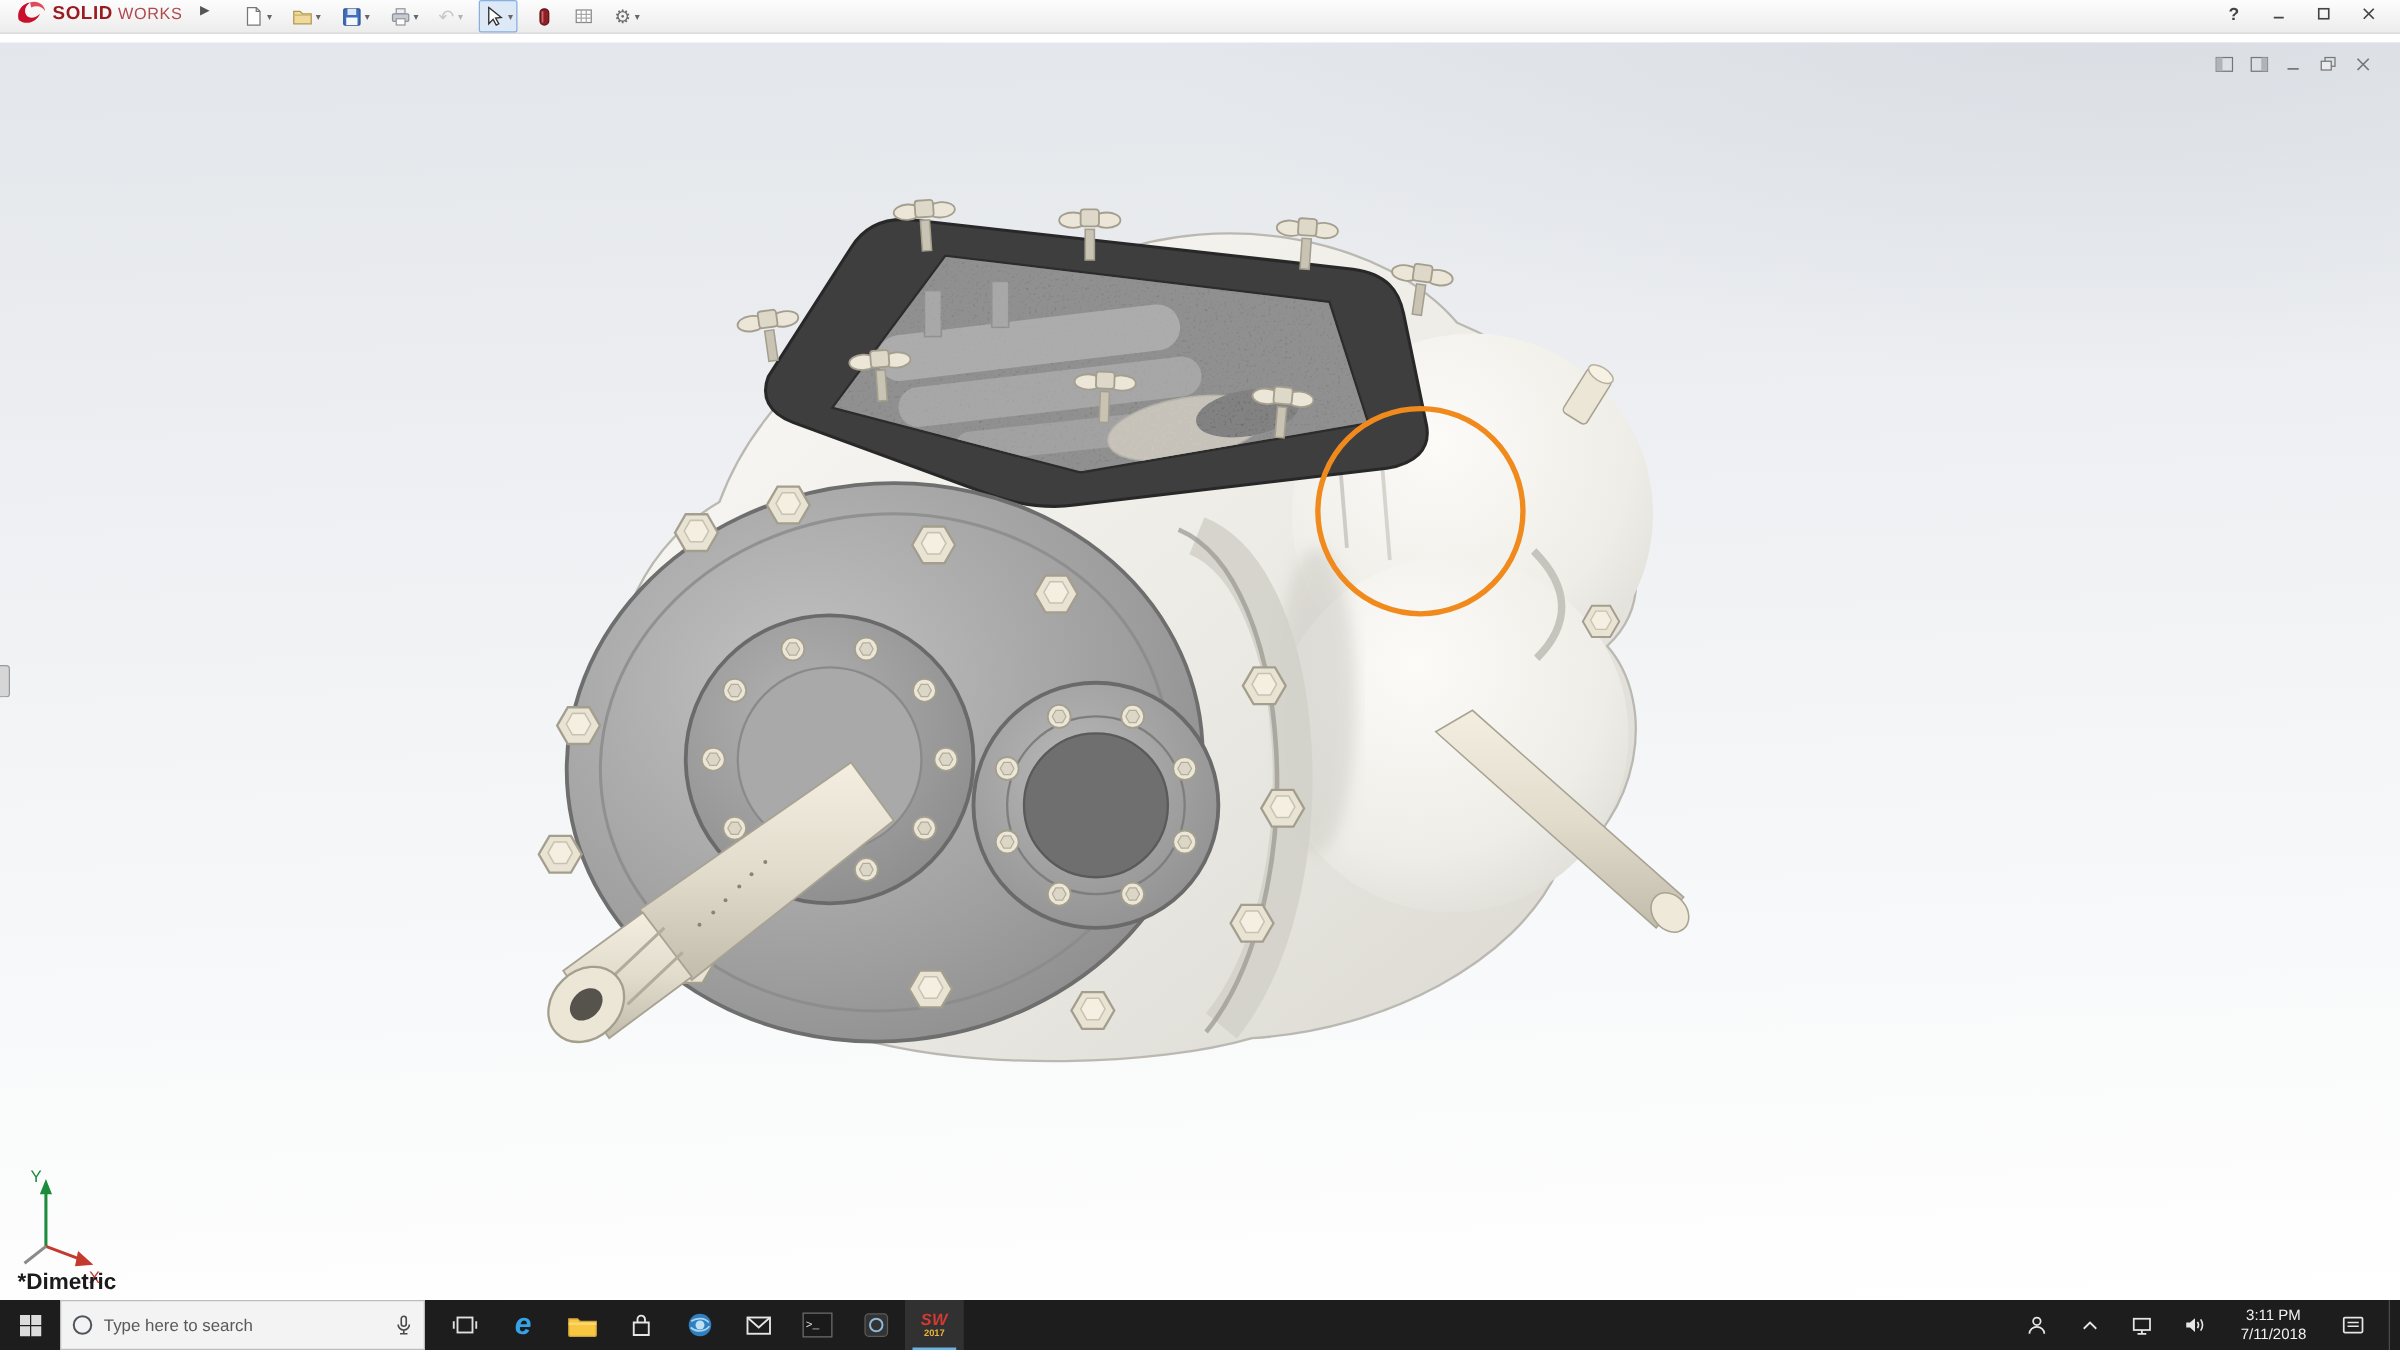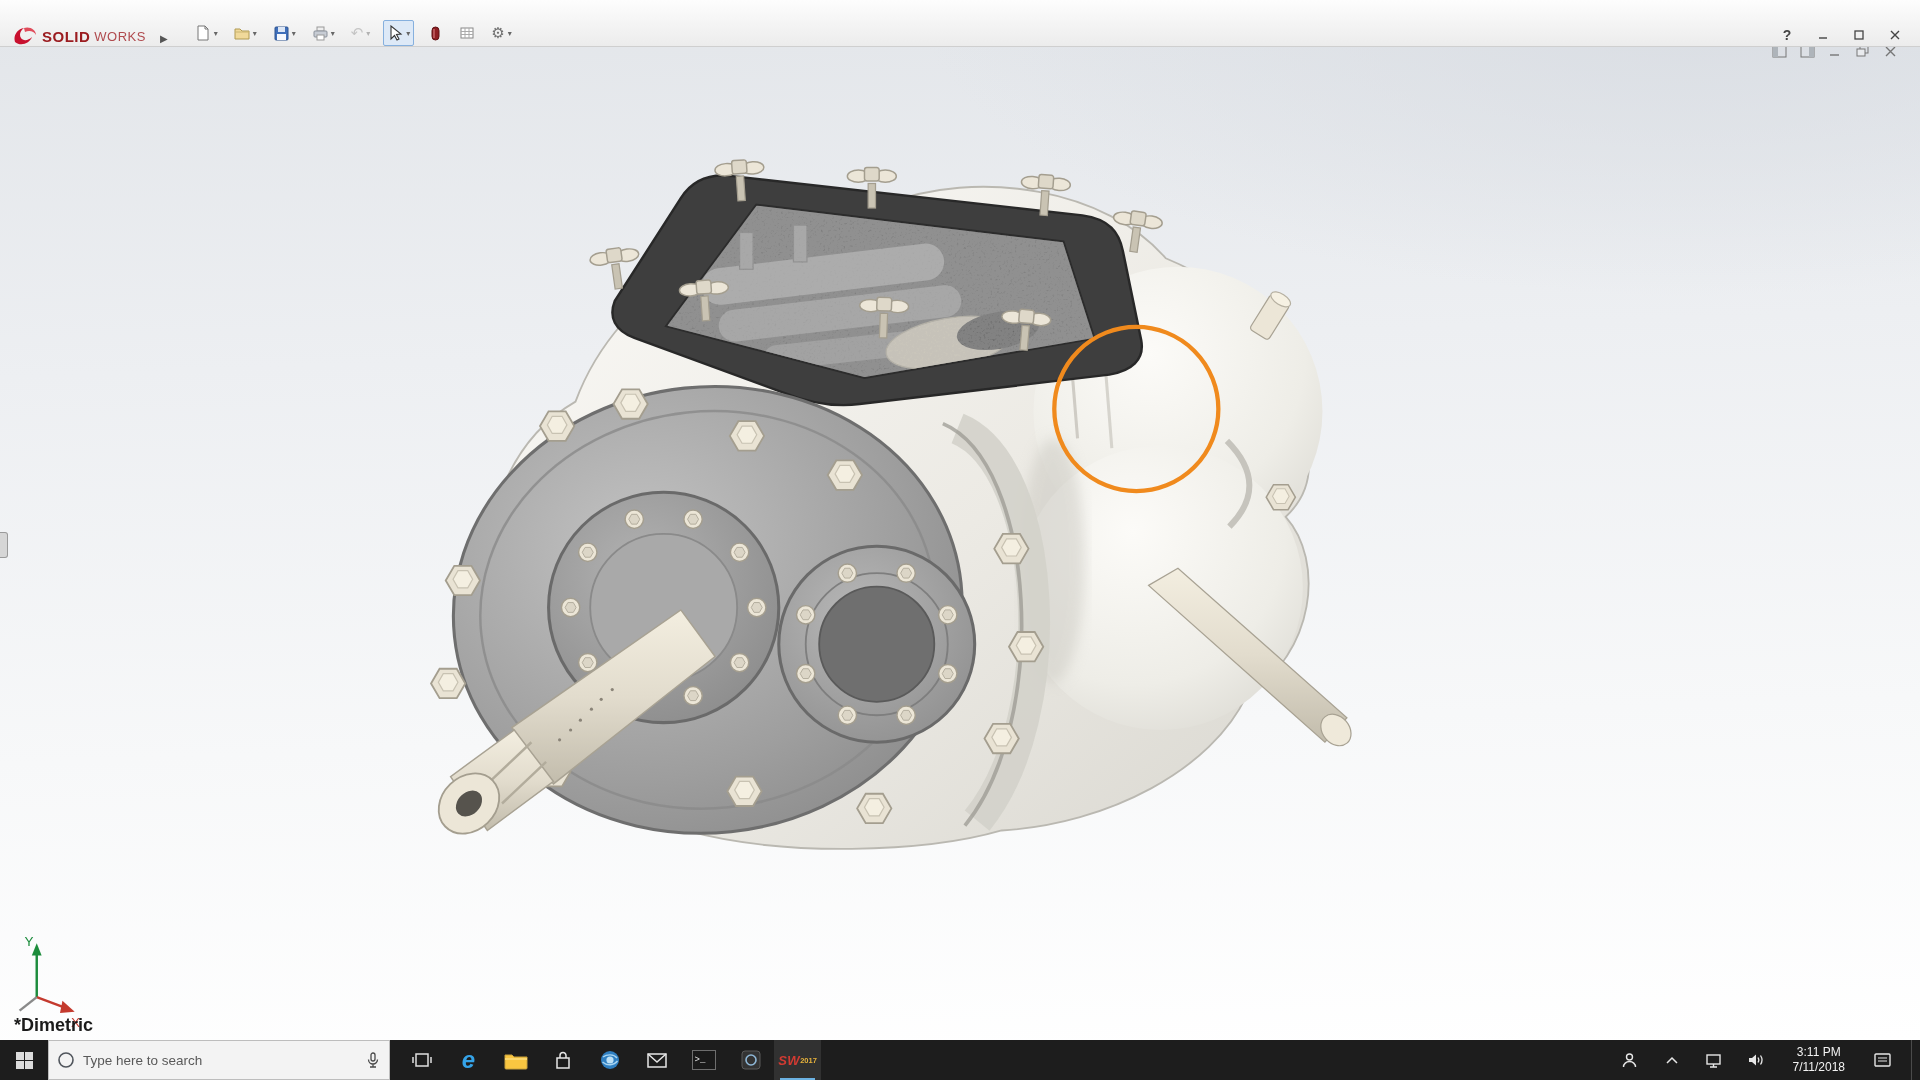--- a/index.html
+++ b/index.html
@@ -1,21 +1,21 @@
 <!DOCTYPE html>
 <html><head>
 <meta charset="utf-8">
 <style>
   * { box-sizing: border-box; margin: 0; padding: 0; }
   html,body { width:1920px; height:1080px; overflow:hidden; font-family:"Liberation Sans",sans-serif; background:#fff; position:relative; }
 
   
-  .titlebar { position:absolute; top:0; left:0; right:0; height:47px;
+  .titlebar { position:absolute; top:0; left:0; right:0; height:27px;
     background:linear-gradient(#fdfdfd,#ececec); border-bottom:1px solid #cfcfcf;
-    display:flex; align-items:flex-end; z-index:10; }
+    display:flex; align-items:flex-start; z-index:10; }
   .brand { display:flex; align-items:center; gap:4px; padding:0 8px 0 12px; }
   .brand .swoosh { width:26px; height:20px; }
   .brand .solid { font-weight:800; font-size:15px; color:#9b1c20; letter-spacing:.5px; }
   .brand .works { font-weight:400; font-size:13px; color:#b04a4e; letter-spacing:.5px; }
   .flyout { font-size:10px; color:#555; padding:2px 6px; cursor:pointer; }
   .tbar { display:flex; align-items:center; gap:10px; margin-left:18px; }
   .tb-btn { display:flex; align-items:center; gap:3px; height:26px; padding:2px 3px; border-radius:2px; }
   .tb-btn .caret { font-size:8px; color:#666; }
   .tb-btn.pressed { border:1px solid #86b0de; background:#dde9f7; }
   .tb-btn.disabled { opacity:.45; }
@@ -36,32 +36,32 @@
   .doc-ctrls { position:absolute; top:8px; right:18px; display:flex; gap:6px; z-index:5; }
   .doc-ctrls .dbtn { width:22px; height:18px; display:flex; align-items:center; justify-content:center; }
   .view-label { position:absolute; left:14px; bottom:4px; font-size:18px; font-weight:700; color:#1b1b1b; }
   .splitter-handle { position:absolute; left:0; top:498px; width:8px; height:26px;
     background:#d6d6d6; border:1px solid #9a9a9a; border-left:none; border-radius:0 3px 3px 0; }
 
   
   .taskbar { position:absolute; left:0; right:0; bottom:0; height:40px; background:#1d1d1d;
     display:flex; align-items:stretch; z-index:20; }
   .tk-start { width:48px; display:flex; align-items:center; justify-content:center; }
-  .tk-search { width:342px; background:#f3f3f3; border:1px solid #bdbdbd; display:flex; align-items:center; padding:0 8px; gap:8px; }
+  .tk-search { width:292px; background:#f3f3f3; border:1px solid #bdbdbd; display:flex; align-items:center; padding:0 8px; gap:8px; }
   .tk-search input { flex:1; border:none; background:transparent; outline:none; font-size:13.5px; color:#333;
     font-family:"Liberation Sans",sans-serif; }
   .tk-search input::placeholder { color:#595959; }
   .tk-apps { display:flex; align-items:stretch; margin-left:8px; }
   .tk-slot { width:47px; display:flex; align-items:center; justify-content:center; position:relative; }
   .tk-slot.active { background:rgba(255,255,255,.09); }
   .tk-slot.active::after { content:""; position:absolute; bottom:0; left:6px; right:6px; height:2px; background:#6cb2e2; }
   .edge-e { font-size:24px; font-weight:700; font-style:italic; color:#35a3e8; line-height:1; }
   .cmd-box { width:24px; height:20px; background:#1a1a1a; border:1px solid #6e6e6e; color:#e8e8e8;
     font-family:"Liberation Mono",monospace; font-size:9px; display:flex; align-items:center; justify-content:flex-start; padding-left:2px; }
-  .sw-badge { display:flex; flex-direction:row; align-items:center; line-height:1; }
+  .sw-badge { display:flex; flex-direction:column; align-items:center; line-height:1; }
   .sw-badge .sw-top { color:#d23a32; font-style:italic; font-weight:800; font-size:13px; letter-spacing:.5px; }
   .sw-badge .sw-year { color:#e8b33c; font-size:7.5px; font-weight:700; margin-top:1px; }
   .tk-tray { margin-left:auto; display:flex; align-items:center; gap:16px; padding-right:4px; }
   .tray-btn { width:26px; height:40px; display:flex; align-items:center; justify-content:center; }
   .tk-clock { display:flex; flex-direction:column; align-items:center; justify-content:center;
     color:#f2f2f2; font-size:12px; line-height:1.25; padding:0 8px; }
   .show-desktop { width:5px; border-left:1px solid #4a4a4a; height:40px; }
 </style>
 </head>
 <body>

